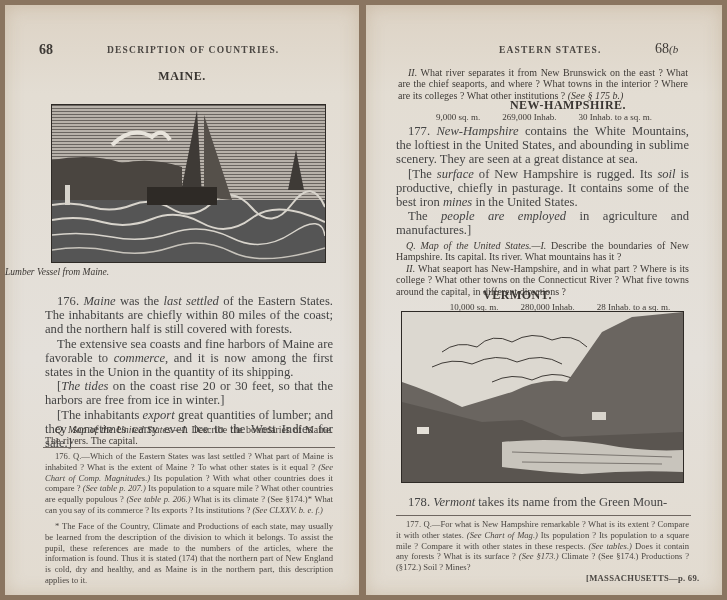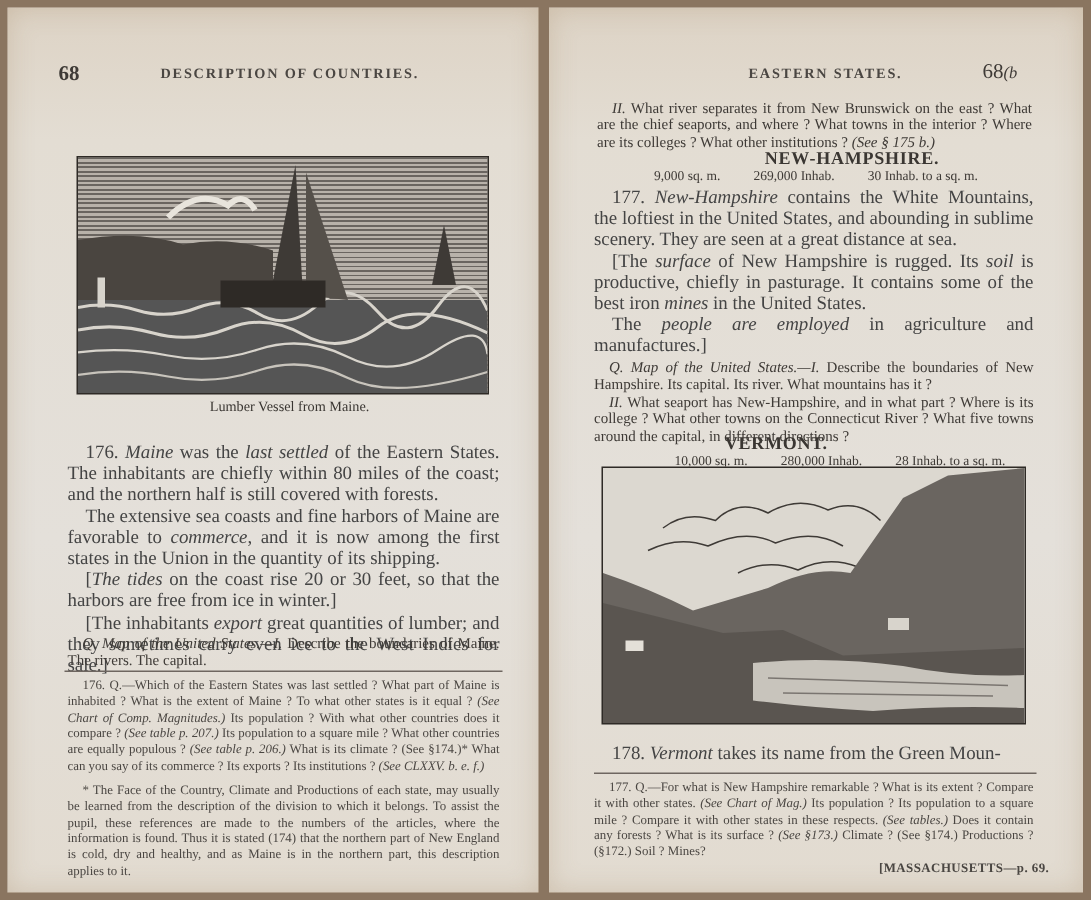--- a/index.html
+++ b/index.html
@@ -22,32 +22,33 @@
     font-size:9.5px; letter-spacing:1.2px; font-weight:bold; color:#4a4642;
   }
   .page-num { font-size:14px; font-weight:bold; color:#3e3a36; }
   .state-title { font-size:12px; font-weight:bold; letter-spacing:0.5px; text-align:center; color:#3a3632; }
   .stats { font-size:9px; display:flex; justify-content:center; gap:22px; color:#3e3a36; }
   .body-text { font-size:12.6px; line-height:14.2px; color:#444; text-align:justify; }
   .body-text p { margin:0; }
   .indent { text-indent:12px; }
   .q-text { font-size:10px; line-height:11.4px; color:#3e3a36; text-align:justify; }
   .small-text { font-size:8.6px; line-height:10.8px; color:#4a4642; text-align:justify; }
-  .caption { font-size:9.5px; text-align:center; color:#3a3632;padding-left:11px; }
+  .caption { font-size:9.5px; font-style:italic; text-align:left; color:#3a3632; }
   .rule { position:absolute; height:1px; background:#6e6660; }
   .engraving { position:absolute; border:1.5px solid #2e2a26; overflow:hidden; }
   i { font-style:italic; }
 </style>
 </head>
 <body>
 
 <div class="page left">
   <div class="abs page-num" style="left:34px;top:37px;">68</div>
   <div class="abs run-head" style="left:102px;top:40px;">DESCRIPTION OF COUNTRIES.</div>
 
+  <div class="abs state-title" style="left:0;width:354px;top:64px;">MAINE.</div>
 
   <div class="engraving" style="left:46px;top:99px;width:273px;height:157px;background:repeating-linear-gradient(0deg,#6a6560 0px,#6a6560 1px,#b8b2aa 1px,#b8b2aa 3px);">
     <svg width="273" height="157" viewBox="0 0 273 157">
       <path d="M0 55 Q40 48 70 58 Q100 52 130 62 L130 95 L0 95 Z" fill="#4a4540"></path>
       <path d="M60 40 Q80 20 100 32 Q110 22 118 35" stroke="#e8e4dc" stroke-width="4" fill="none"></path>
       <rect x="0" y="95" width="273" height="62" fill="#555"></rect>
       <path d="M0 100 Q20 96 40 102 T80 100 T120 104 T160 98 T200 103 T240 99 T273 102" stroke="#d8d4cc" stroke-width="2" fill="none"></path>
       <path d="M0 115 Q25 110 50 117 T100 114 T150 118 T200 113 T273 117" stroke="#d8d4cc" stroke-width="2" fill="none"></path>
       <path d="M0 130 Q30 126 60 132 T120 128 T180 133 T240 128 T273 131" stroke="#d8d4cc" stroke-width="1.5" fill="none"></path>
       <path d="M0 145 Q30 140 60 146 T120 142 T180 147 T273 143" stroke="#c8c4bc" stroke-width="1.5" fill="none"></path>

